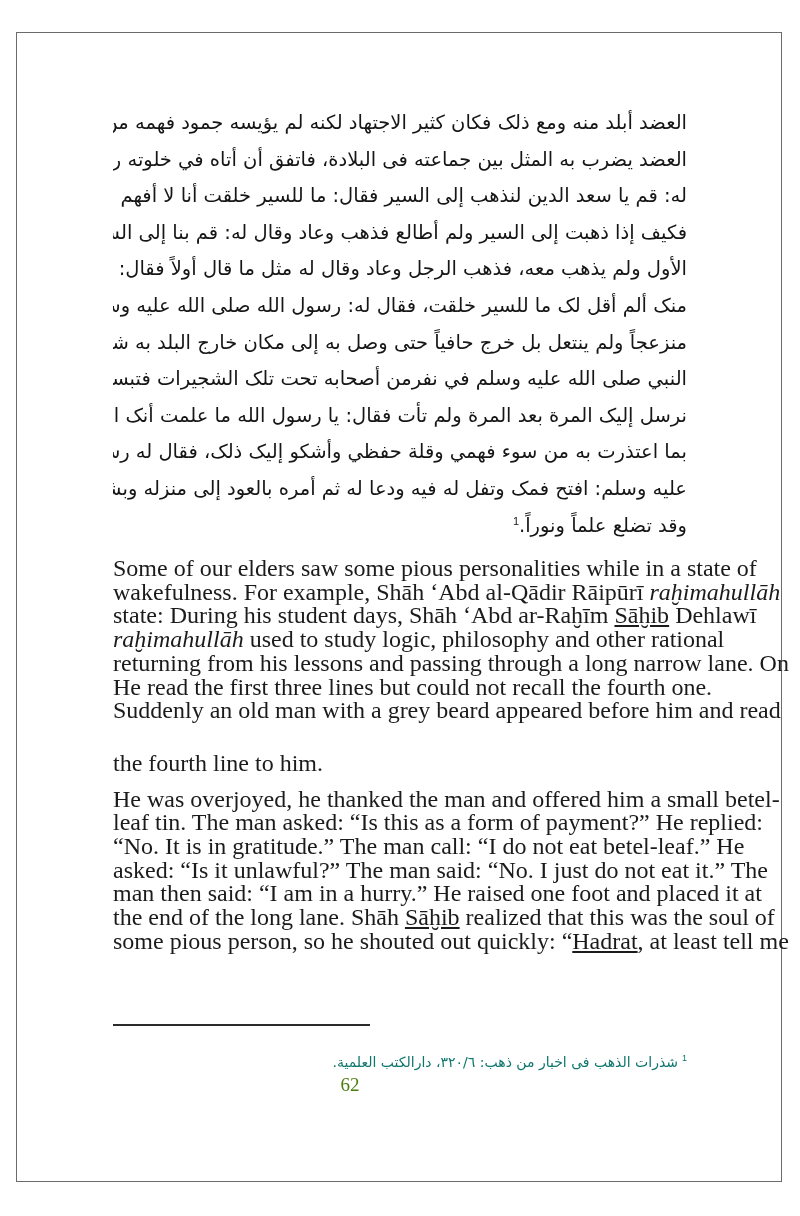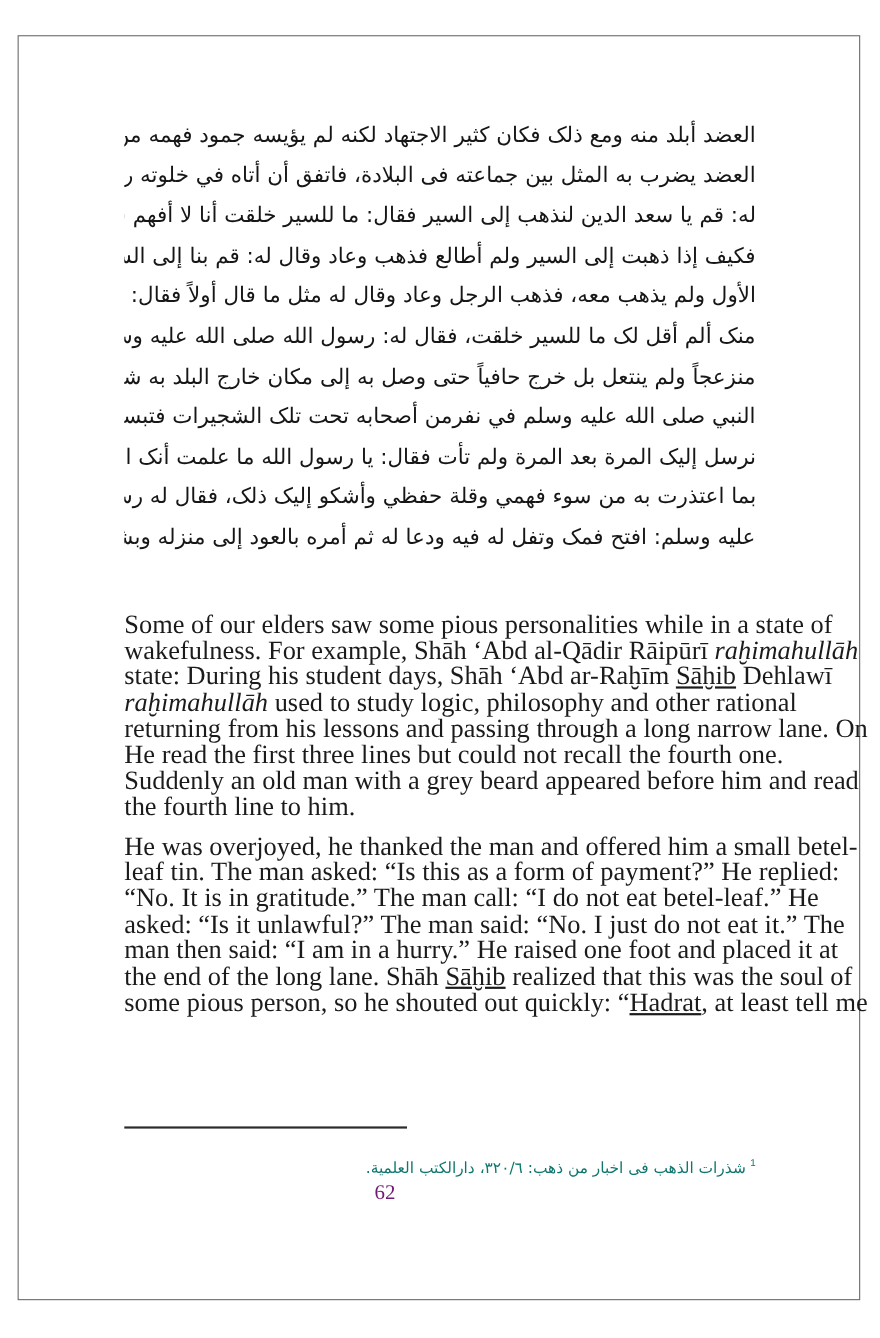--- a/index.html
+++ b/index.html
@@ -68,20 +68,21 @@
       margin: 0 0 12px 0;
     }
     .eng-line {
       display: block;
       text-align: justify;
       text-align-last: justify;
       white-space: nowrap;
     }
     .eng-line.last {
       text-align-last: left;
+      margin-top: 29px;
     }
     .it {
       font-style: italic;
     }
     .ul {
       text-decoration: underline;
       text-underline-offset: 2px;
     }
     .footnote-rule {
       position: absolute;
@@ -111,40 +112,41 @@
       font-family: "Liberation Sans", sans-serif;
     }
     .page-number {
       position: absolute;
       left: 0;
       width: 700px;
       top: 1074px;
       text-align: center;
       font-family: "Liberation Serif", serif;
       font-size: 19px;
-      color: #701a75;
+      color: #4d7c0f;
     }
   </style>
 </head>
 <body>
 
 <div class="page-frame"></div>
 
 <div class="arabic-block">
   <span class="arabic-line">العضد أبلد منه ومع ذلک فکان کثير الاجتهاد لکنه لم يؤيسه جمود فهمه من الطلب وکان</span>
   <span class="arabic-line">العضد يضرب به المثل بين جماعته فی البلادة، فاتفق أن أتاه في خلوته رجل لا يعرفه فقال</span>
   <span class="arabic-line">له: قم يا سعد الدين لنذهب إلى السير فقال: ما للسير خلقت أنا لا أفهم شيئاً مع المطالعة</span>
   <span class="arabic-line">فکيف إذا ذهبت إلى السير ولم أطالع فذهب وعاد وقال له: قم بنا إلى السير فأجابه بالجواب</span>
   <span class="arabic-line">الأول ولم يذهب معه، فذهب الرجل وعاد وقال له مثل ما قال أولاً فقال: ما رأيت أبلد</span>
   <span class="arabic-line">منک ألم أقل لک ما للسير خلقت، فقال له: رسول الله صلى الله عليه وسلم يدعوک فقام</span>
   <span class="arabic-line">منزعجاً ولم ينتعل بل خرج حافياً حتى وصل به إلى مکان خارج البلد به شجيرات فرأى</span>
   <span class="arabic-line">النبي صلى الله عليه وسلم في نفرمن أصحابه تحت تلک الشجيرات فتبسم له وقال له:</span>
   <span class="arabic-line">نرسل إليک المرة بعد المرة ولم تأت فقال: يا رسول الله ما علمت أنک المرسل وأنت أعلم</span>
   <span class="arabic-line">بما اعتذرت به من سوء فهمي وقلة حفظي وأشکو إليک ذلک، فقال له رسول الله صلى الله</span>
   <span class="arabic-line">عليه وسلم: افتح فمک وتفل له فيه ودعا له ثم أمره بالعود إلى منزله وبشره بالفتح فعاد</span>
+  <span class="arabic-line last"><span>وقد تضلع علماً ونوراً.</span><span class="fn-ref">1</span></span>
 </div>
 
 <div class="english-block">
   <div class="eng-para">
       <span class="eng-line"><span>Some of our elders saw some pious personalities while in a state of</span></span>
       <span class="eng-line"><span>wakefulness. For example, Shāh ‘Abd al-Qādir Rāipūrī </span><span class="it">raḫimahullāh</span></span>
       <span class="eng-line"><span>state: During his student days, Shāh ‘Abd ar-Raḫīm </span><span class="ul">Sāḫib</span><span> Dehlawī</span></span>
       <span class="eng-line"><span class="it">raḫimahullāh</span><span> used to study logic, philosophy and other rational</span></span>
       <span class="eng-line"><span>returning from his lessons and passing through a long narrow lane. On</span></span>
       <span class="eng-line"><span>He read the first three lines but could not recall the fourth one.</span></span>

